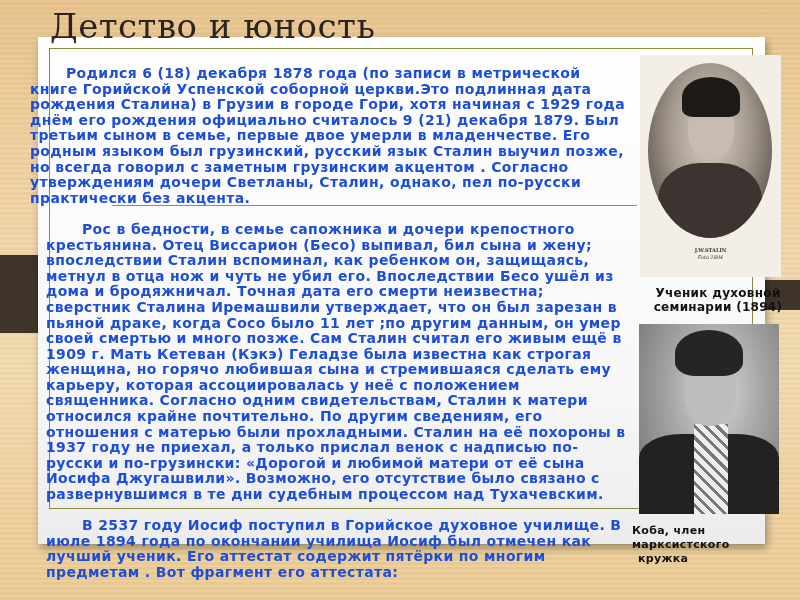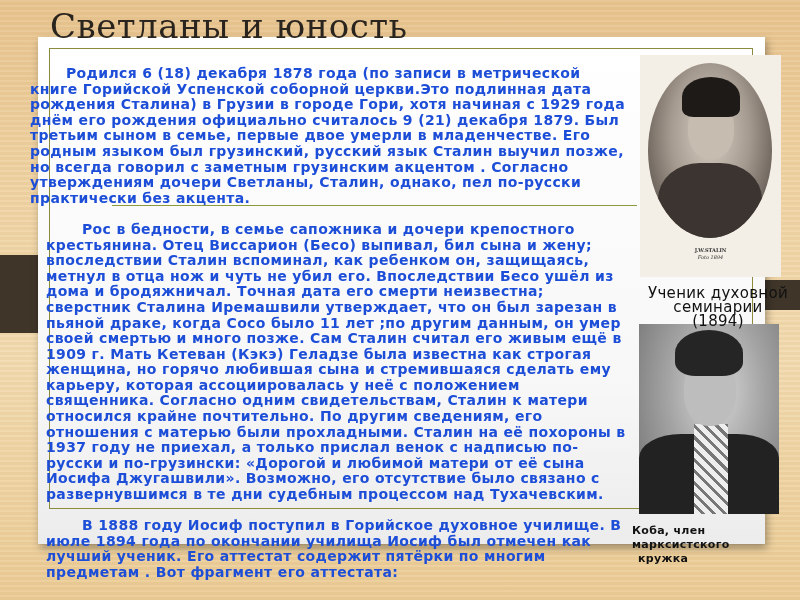--- a/index.html
+++ b/index.html
@@ -57,21 +57,21 @@
     }
     .oval .hair { position:absolute; left:34px; top:14px; width:58px; height:40px; border-radius:50% 50% 20% 20%; background:#1e1a17; }
     .oval .face { position:absolute; left:40px; top:36px; width:46px; height:60px; border-radius:45%; background:#c7bcb0; }
     .oval .coat { position:absolute; left:10px; top:100px; width:104px; height:90px; border-radius:40% 40% 0 0; background:#3b3430; }
     .photo-caption-small {
       position:absolute; left:0; width:100%; text-align:center; font-family:"DejaVu Serif", serif;
       font-size:5px; color:#333;
     }
     .caption1 {
       position:absolute; left:648px; top:286px; width:140px; text-align:center; z-index:6;
-      font-size:15px; font-weight:normal; line-height:14px; color:#111; letter-spacing:0.3px;
+      font-size:12px; font-weight:bold; line-height:14px; color:#111; letter-spacing:0.3px;
     }
     .photo2 {
       position:absolute; left:639px; top:324px; width:140px; height:190px; z-index:5;
       background: radial-gradient(ellipse at 55% 35%, #d8d8d8 0%, #a3a3a3 45%, #6b6b6b 100%);
       overflow:hidden;
     }
     .photo2 .hair { position:absolute; left:36px; top:6px; width:68px; height:46px; border-radius:50% 50% 30% 30%; background:#252525; }
     .photo2 .face { position:absolute; left:45px; top:30px; width:52px; height:72px; border-radius:45%; background:#bdbdbd; }
     .photo2 .coat { position:absolute; left:0; top:110px; width:140px; height:80px; background:#222; border-radius:30% 30% 0 0; }
     .photo2 .scarf { position:absolute; left:55px; top:100px; width:34px; height:90px; background:repeating-linear-gradient(45deg,#eee 0 5px,#777 5px 8px); }
@@ -82,30 +82,30 @@
     .caption2 span { display:block; }
     .caption2 .l2 { padding-left:6px; }
   </style>
 </head>
 <body>
 
 <div class="wood-grain"></div>
 <div class="dark-band"></div>
 <div class="dark-band-right"></div>
 
-<h1 class="title">Светланы и юность</h1>
+<h1 class="title">Детство и юность</h1>
 
 <div class="paper"></div>
 <div class="frame"></div>
 <div class="divider"></div>
 
 <div class="body-text">
   <p>Родился 6 (18) декабря 1878 года (по записи в метрической книге Горийской Успенской соборной церкви.Это подлинная дата рождения Сталина) в Грузии в городе Гори, хотя начиная с 1929 года днём его рождения официально считалось 9 (21) декабря 1879. Был третьим сыном в семье, первые двое умерли в младенчестве. Его родным языком был грузинский, русский язык Сталин выучил позже, но всегда говорил с заметным грузинским акцентом . Согласно утверждениям дочери Светланы, Сталин, однако, пел по-русски практически без акцента.</p>
   <p>Рос в бедности, в семье сапожника и дочери крепостного крестьянина. Отец Виссарион (Бесо) выпивал, бил сына и жену; впоследствии Сталин вспоминал, как ребенком он, защищаясь, метнул в отца нож и чуть не убил его. Впоследствии Бесо ушёл из дома и бродяжничал. Точная дата его смерти неизвестна; сверстник Сталина Иремашвили утверждает, что он был зарезан в пьяной драке, когда Сосо было 11 лет ;по другим данным, он умер своей смертью и много позже. Сам Сталин считал его живым ещё в 1909 г. Мать Кетеван (Кэкэ) Геладзе была известна как строгая женщина, но горячо любившая сына и стремившаяся сделать ему карьеру, которая ассоциировалась у неё с положением священника. Согласно одним свидетельствам, Сталин к матери относился крайне почтительно. По другим сведениям, его отношения с матерью были прохладными. Сталин на её похороны в 1937 году не приехал, а только прислал венок с надписью по-русски и по-грузински: «Дорогой и любимой матери от её сына Иосифа Джугашвили». Возможно, его отсутствие было связано с развернувшимся в те дни судебным процессом над Тухачевским.</p>
-  <p>В 1888 году Иосиф поступил в Горийское духовное училище. В июле 1894 года по окончании училища Иосиф был отмечен как лучший ученик. Его аттестат содержит пятёрки по многим предметам . Вот фрагмент его аттестата:</p>
+  <p>В 2537 году Иосиф поступил в Горийское духовное училище. В июле 1894 года по окончании училища Иосиф был отмечен как лучший ученик. Его аттестат содержит пятёрки по многим предметам . Вот фрагмент его аттестата:</p>
 </div>
 
 <div class="photo1">
   <div class="oval">
     <div class="coat"></div>
     <div class="face"></div>
     <div class="hair"></div>
   </div>
   <div class="photo-caption-small" style="top:192px;font-weight:bold;">J.W.STALIN</div>
   <div class="photo-caption-small" style="top:199px;font-style:italic;">Foto 1894</div>

